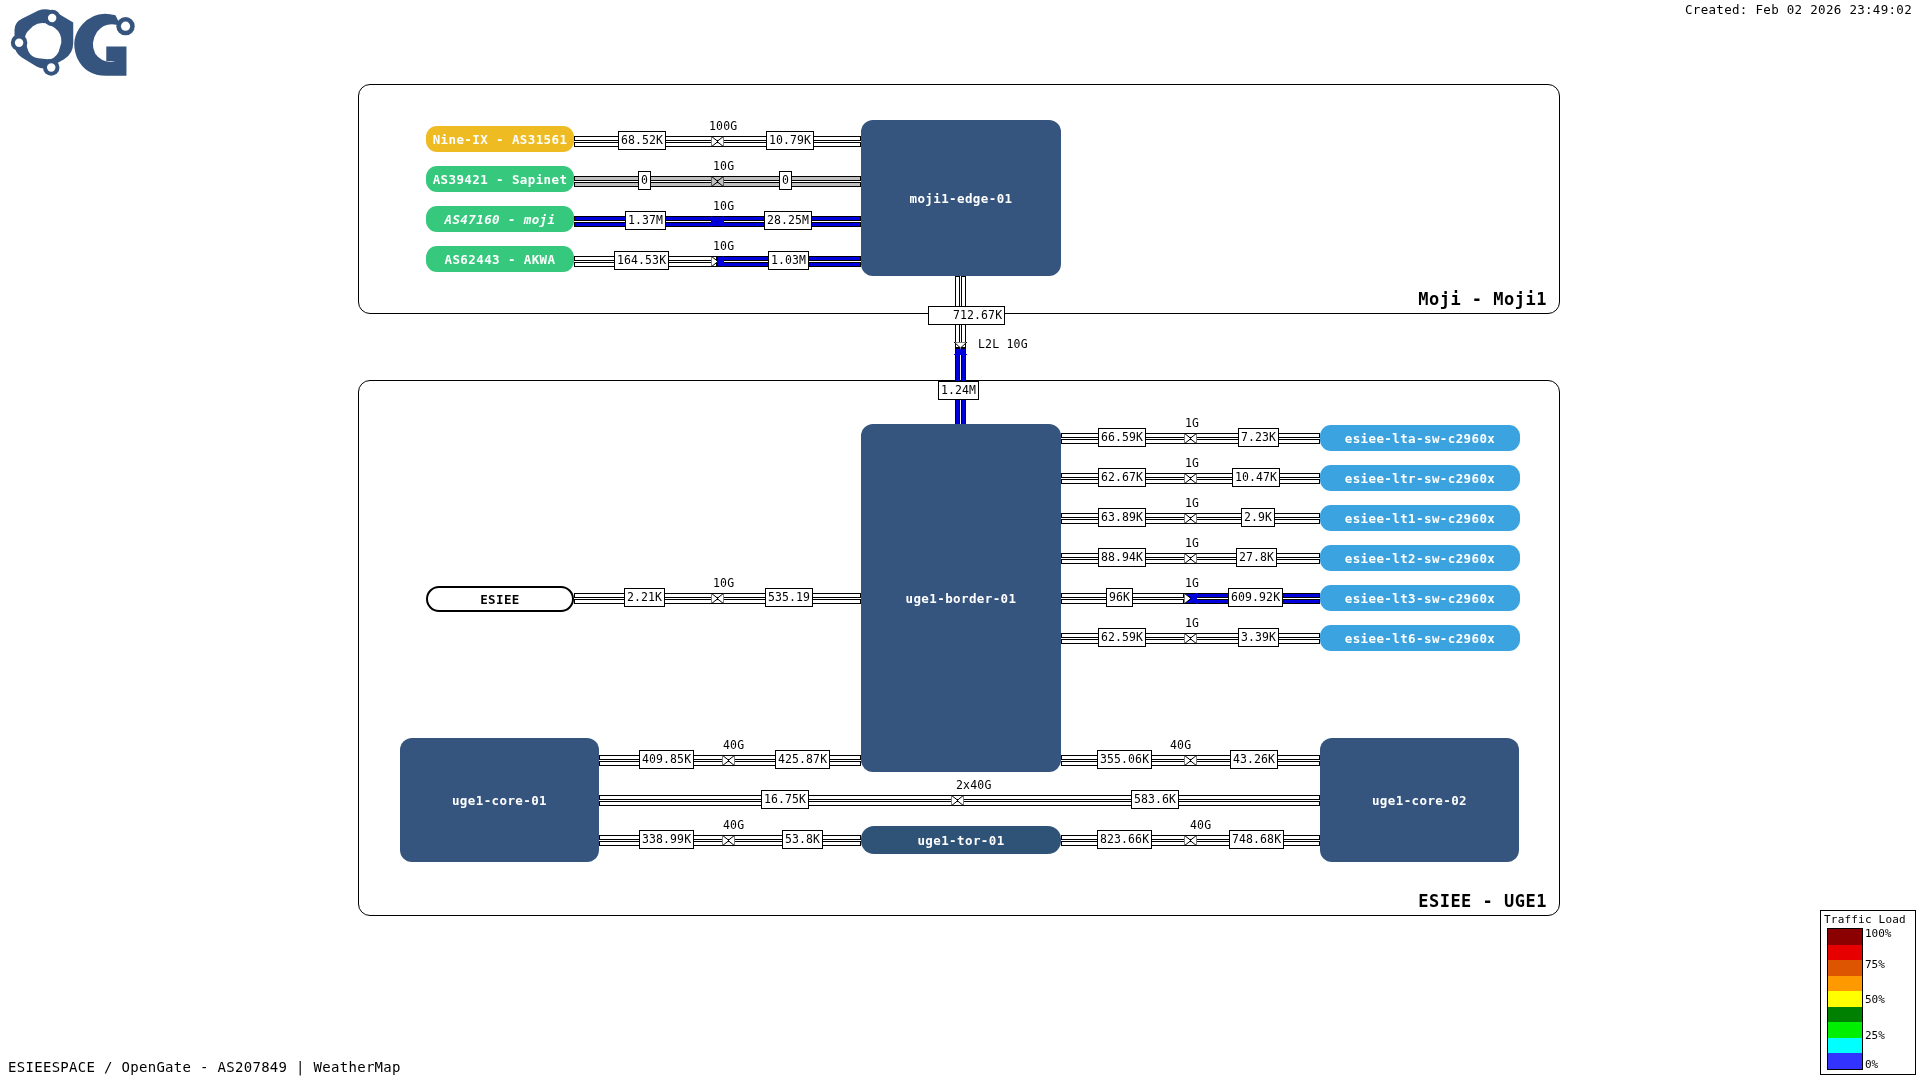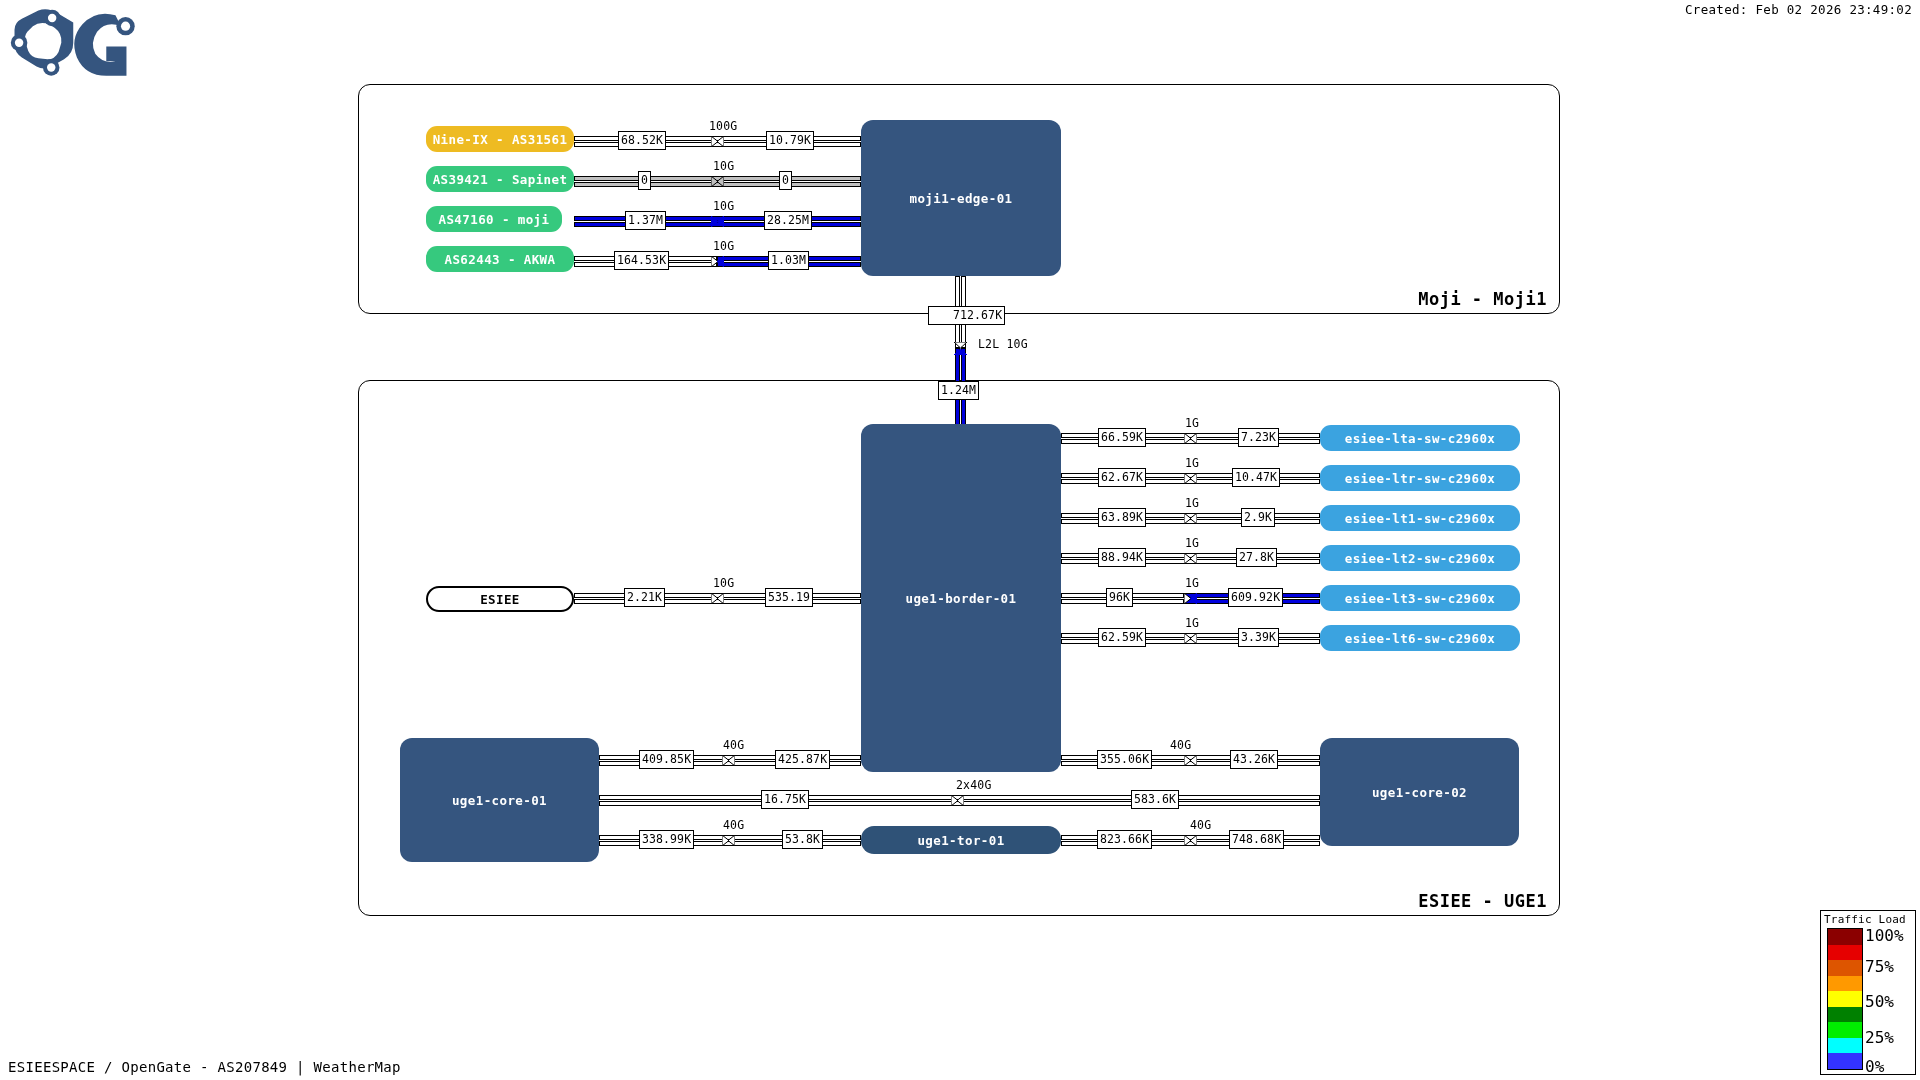--- a/index.html
+++ b/index.html
@@ -43,21 +43,21 @@
        padding:2.5px 2px 3px;white-space:nowrap;z-index:8;letter-spacing:.1px;text-align:center;}
 
   
   #legend{position:absolute;right:4px;bottom:5px;width:96px;border:1.5px solid #000;background:#fff;
           box-sizing:border-box;padding:2px 3px 4px;z-index:20;}
   #legend .legend-title{font-size:11px;letter-spacing:.2px;white-space:nowrap;}
   #legend .scale-wrap{position:relative;height:142px;margin-top:2px;}
   #legend .bar{position:absolute;left:3px;top:0;width:36px;height:142px;border:1px solid #000;box-sizing:border-box;}
   #legend .seg{width:100%;}
   #legend .ticks{position:absolute;left:41px;top:0;width:54px;height:142px;}
-  #legend .tick{position:absolute;font-size:16px;line-height:1;white-space:nowrap;}
+  #legend .tick{position:absolute;font-size:11px;line-height:1;white-space:nowrap;}
 </style>
 </head>
 <body>
 
 <div id="created-stamp">Created: Feb 02 2026 23:49:02</div>
 <div id="footer-text">ESIEESPACE / OpenGate - AS207849 | WeatherMap</div>
 
 <div id="brand-logo">
   <svg viewBox="0 0 150 85" width="140" height="78" aria-hidden="true">
     <g fill="#35557f">
@@ -80,21 +80,21 @@
 <div class="site-box" style="left:358px;top:84px;width:1202px;height:230px;">
   <span class="site-label">Moji - Moji1</span>
 </div>
 
 <div class="node peer" style="left:426px;top:126px;width:148px;height:26px;background:#eebb22;">
   <span>Nine-IX - AS31561</span>
 </div>
 <div class="node peer" style="left:426px;top:166px;width:148px;height:26px;background:#36c97e;">
   <span>AS39421 - Sapinet</span>
 </div>
-<div class="node peer" style="left:426px;top:206px;width:136px;height:26px;background:#36c97e;">
+<div class="node peer" style="left:426px;top:206px;width:148px;height:26px;background:#36c97e;font-style:italic;">
   <span>AS47160 - moji</span>
 </div>
 <div class="node peer" style="left:426px;top:246px;width:148px;height:26px;background:#36c97e;">
   <span>AS62443 - AKWA</span>
 </div>
 
 <div class="node router" style="left:861px;top:120px;width:200px;height:156px;">
   <span>moji1-edge-01</span>
 </div>
 
@@ -167,21 +167,21 @@
   <span class="site-label">ESIEE - UGE1</span>
 </div>
 
 <div class="node router" style="left:861px;top:424px;width:200px;height:348px;">
   <span>uge1-border-01</span>
 </div>
 
 <div class="node router" style="left:400px;top:738px;width:199px;height:124px;">
   <span>uge1-core-01</span>
 </div>
-<div class="node router" style="left:1320px;top:738px;width:199px;height:108px;">
+<div class="node router" style="left:1320px;top:738px;width:199px;height:124px;">
   <span>uge1-core-02</span>
 </div>
 <div class="node router-round" style="left:861px;top:826px;width:200px;height:28px;border-radius:13px;">
   <span>uge1-tor-01</span>
 </div>
 
 <div class="node plain" style="left:426px;top:586px;width:148px;height:26px;">
   <span>ESIEE</span>
 </div>
 

